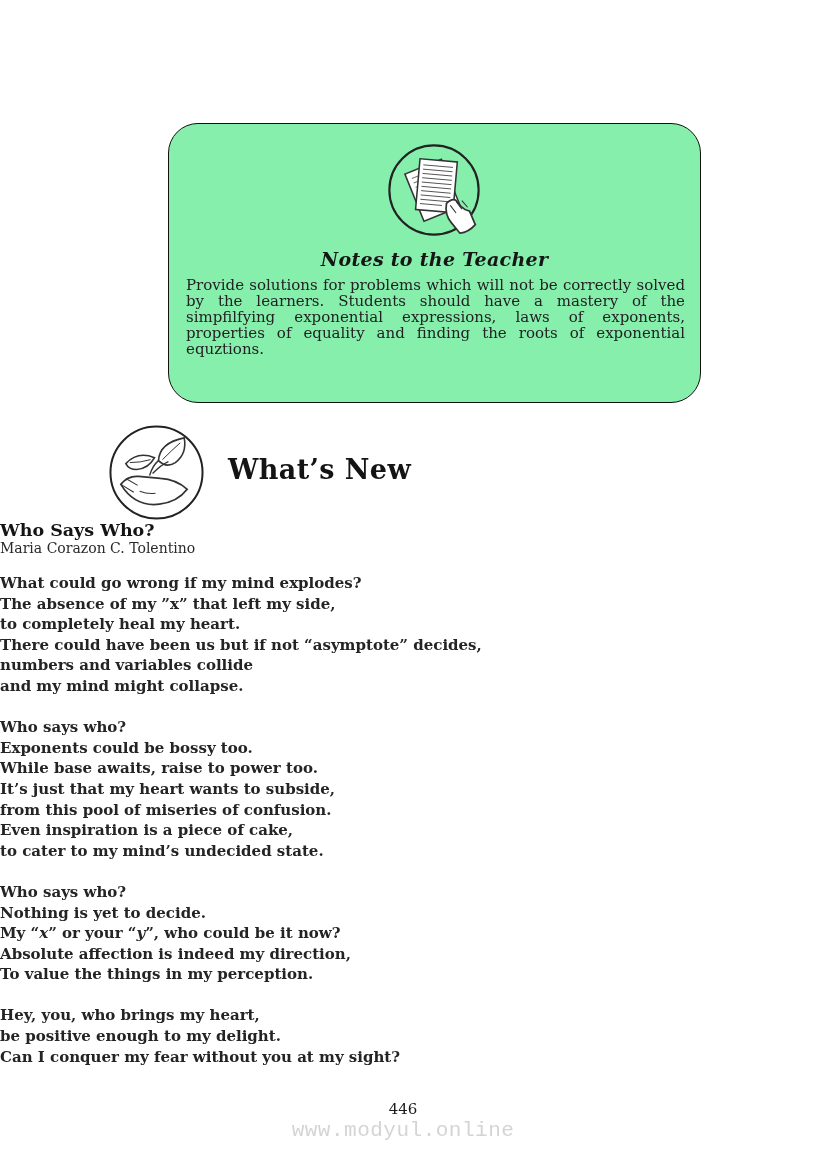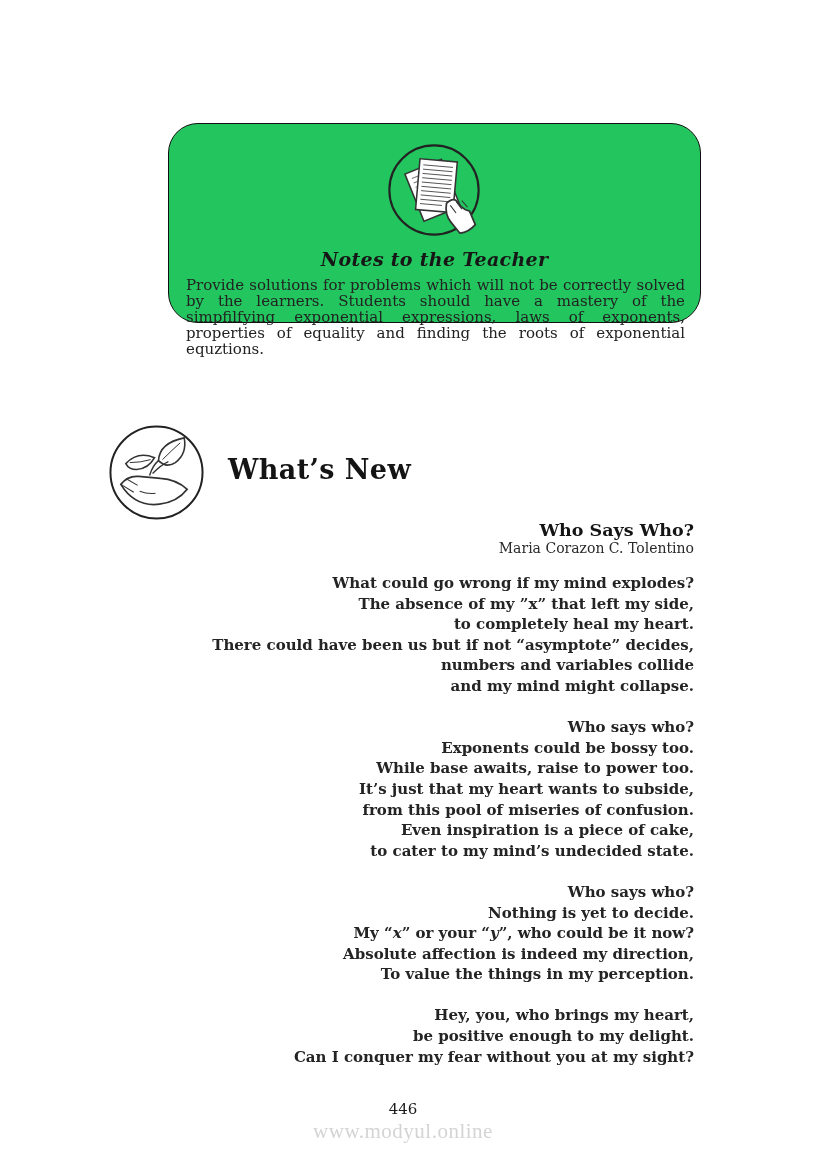--- a/index.html
+++ b/index.html
@@ -9,25 +9,25 @@
     position: relative;
     font-family: "DejaVu Serif", "Liberation Serif", serif;
     color: #1c1c1c;
     overflow: hidden;
   }
 
   
   .notes-box {
     position: absolute;
     left: 168px; top: 123px;
-    width: 533px; height: 200px;
+    width: 533px; height: 280px;
     border: 1.6px solid #111;
     border-radius: 30px;
     box-sizing: border-box;
-    background: #22c55e;
+    background: #86efac;
   }
   .notes-icon {
     position: absolute;
     left: 50%; top: 18px;
     width: 96px; height: 96px;
     margin-left: -49px;
   }
   .notes-title {
     position: absolute;
     top: 124px; left: 0; right: 0;
@@ -60,21 +60,21 @@
     font-size: 27px;
     letter-spacing: 0.4px;
     color: #141414;
   }
 
   
   .poem {
     position: absolute;
     left: 0; top: 520px;
     width: 694px;
-    text-align: right;
+    text-align: left;
     color: #242424;
   }
   .poem-title {
     font-size: 17.5px;
     font-weight: bold;
     line-height: 20px;
     color: #141414;
   }
   .poem-author {
     font-size: 14px;
@@ -95,21 +95,21 @@
     position: absolute;
     top: 1100px; left: 0; right: 20px;
     text-align: center;
     font-size: 15px;
     color: #1b1b1b;
   }
   .watermark {
     position: absolute;
     top: 1119px; left: 0; right: 20px;
     text-align: center;
-    font-family: Liberation Serif, serif;
+    font-family: Liberation Mono, monospace;
     font-size: 21px;
     letter-spacing: 0.5px;
     color: #d4d4d4;
   }
 
   .line-svg { display: block; }
 </style>
 </head>
 <body>
 

